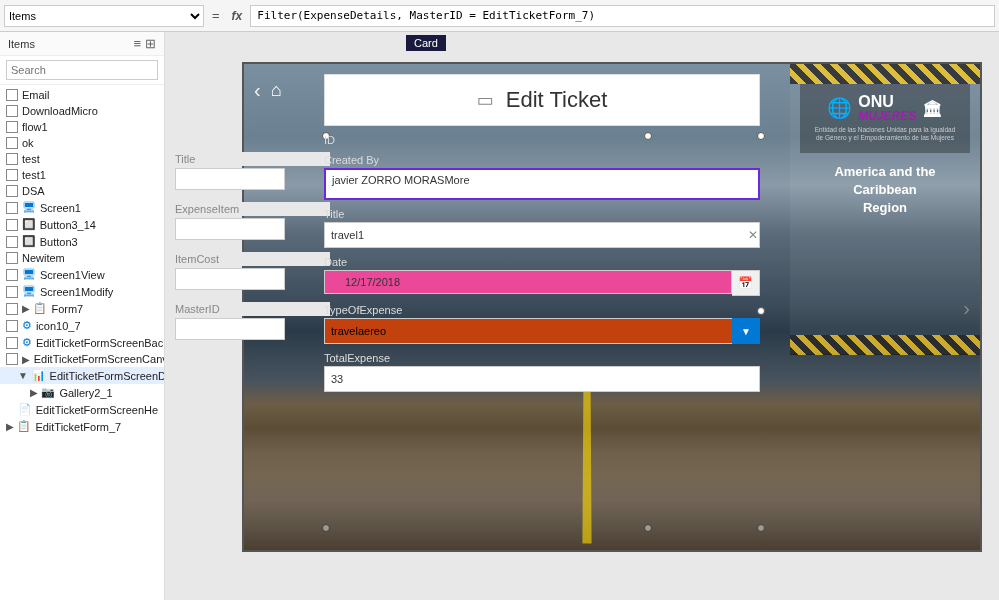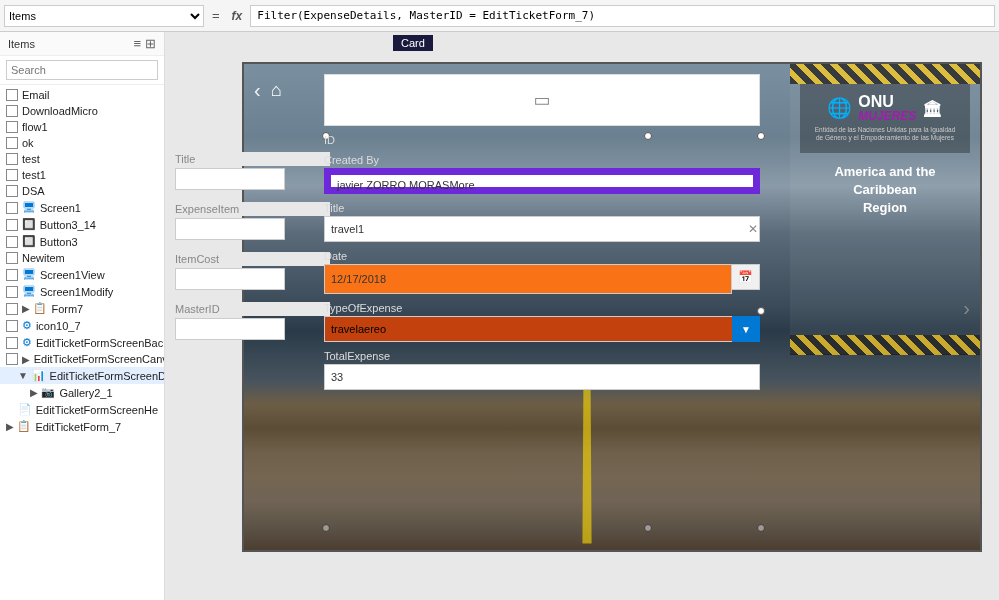--- a/index.html
+++ b/index.html
@@ -144,21 +144,21 @@
       display: flex;
       align-items: flex-start;
       justify-content: center;
       padding-top: 30px;
     }
 
     
     .card-label {
       position: absolute;
       top: 3px;
-      left: 228px;
+      left: 241px;
       background: #1a1a3e;
       color: white;
       font-size: 11px;
       padding: 2px 8px;
       z-index: 10;
     }
 
     
     .app-frame {
       position: relative;
@@ -309,23 +309,23 @@
       margin-bottom: 8px;
     }
     .form-field label {
       display: block;
       font-size: 11px;
       color: #ddd;
       margin-bottom: 2px;
     }
     .form-field input, .form-field .text-display {
       width: 100%;
-      height: 26px;
+      height: 32px;
       background: white;
-      border: 7px solid #6d28d9;
+      border: 2px solid #6d28d9;
       padding: 0 6px;
       font-size: 11px;
       color: #333;
     }
     .form-field .input-with-icon {
       position: relative;
       display: flex;
     }
     .form-field .input-with-icon input {
       flex: 1;
@@ -613,41 +613,42 @@
         </div>
       </div>
 
       <div class="app-nav">
         <span class="nav-back-btn">‹</span>
         <span class="nav-home-btn">⌂</span>
       </div>
 
       <div class="edit-ticket-header">
         <span class="ticket-icon">▭</span>
+        <span class="ticket-title">Edit Ticket</span>
       </div>
 
       <div class="form-area">
         <div class="form-field">
           <label>ID</label>
         </div>
         <div class="form-field">
           <label>Created By</label>
           <div class="text-display" style="background:white;padding:4px 6px;font-size:11px;color:#333;">javier ZORRO MORASMore</div>
         </div>
         <div class="form-field">
           <label>Title</label>
           <div style="position:relative;border-radius:11px;">
             <input type="text" value="travel1" style="width: 100%; height: 26px; background: white; border: 1px solid rgb(204, 204, 204); padding: 0px 20px 0px 6px; font-size: 11px;">
             <span class="close-x">✕</span>
           </div>
         </div>
         <div class="form-field">
           <label>Date</label>
           <div class="input-with-icon">
-            <input type="text" value="12/17/2018" style="flex: 1 1 0%; height: 30px; background: #f97316; border: 1px solid rgb(204, 204, 204); padding: 0px 6px; font-size: 11px;">
+            <input type="text" value="12/17/2018" style="flex: 1 1 0%; height: 24px; background: #ec4899; border: 1px solid rgb(204, 204, 204); padding: 0px 20px; font-size: 11px;">
             <div class="cal-icon">📅</div>
           </div>
         </div>
         <div class="form-field">
           <label>TypeOfExpense</label>
           <div class="select-wrapper">
             <select>
               <option>travelaereo</option>
             </select>
             <div class="dropdown-arrow">▼</div>

